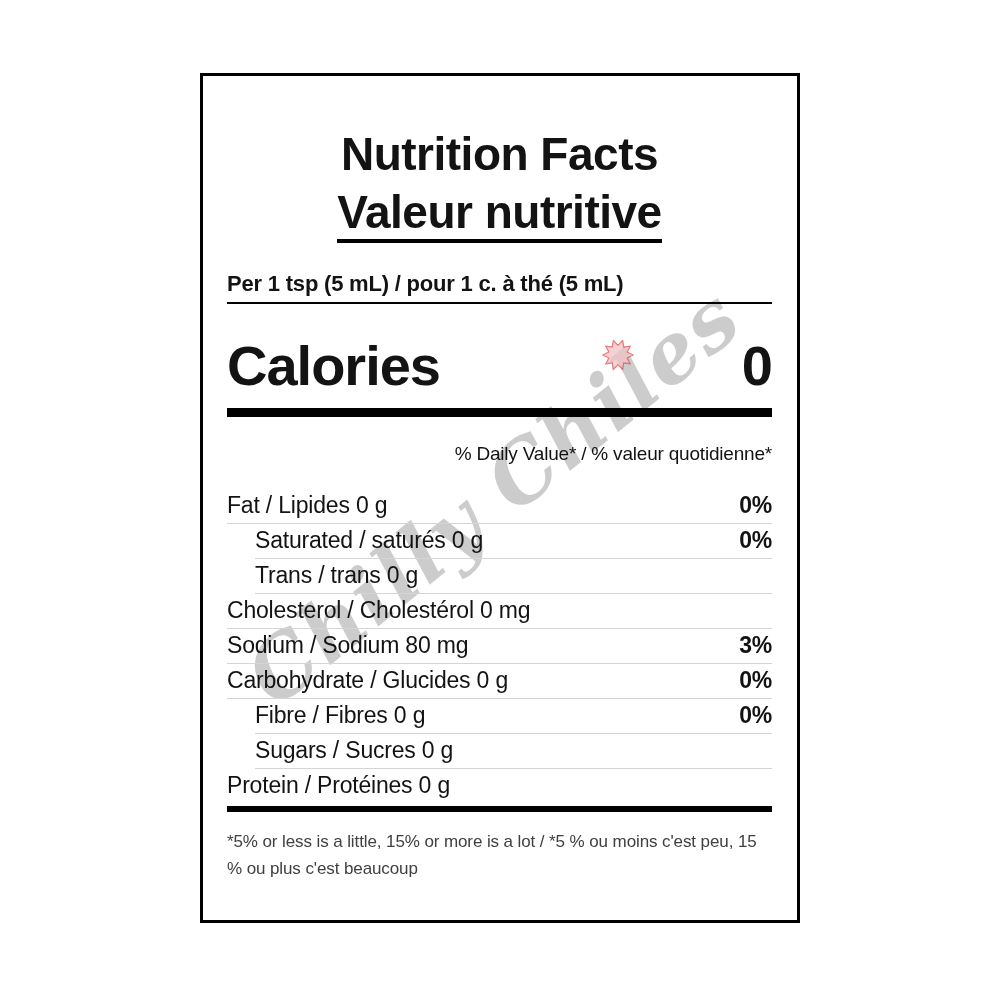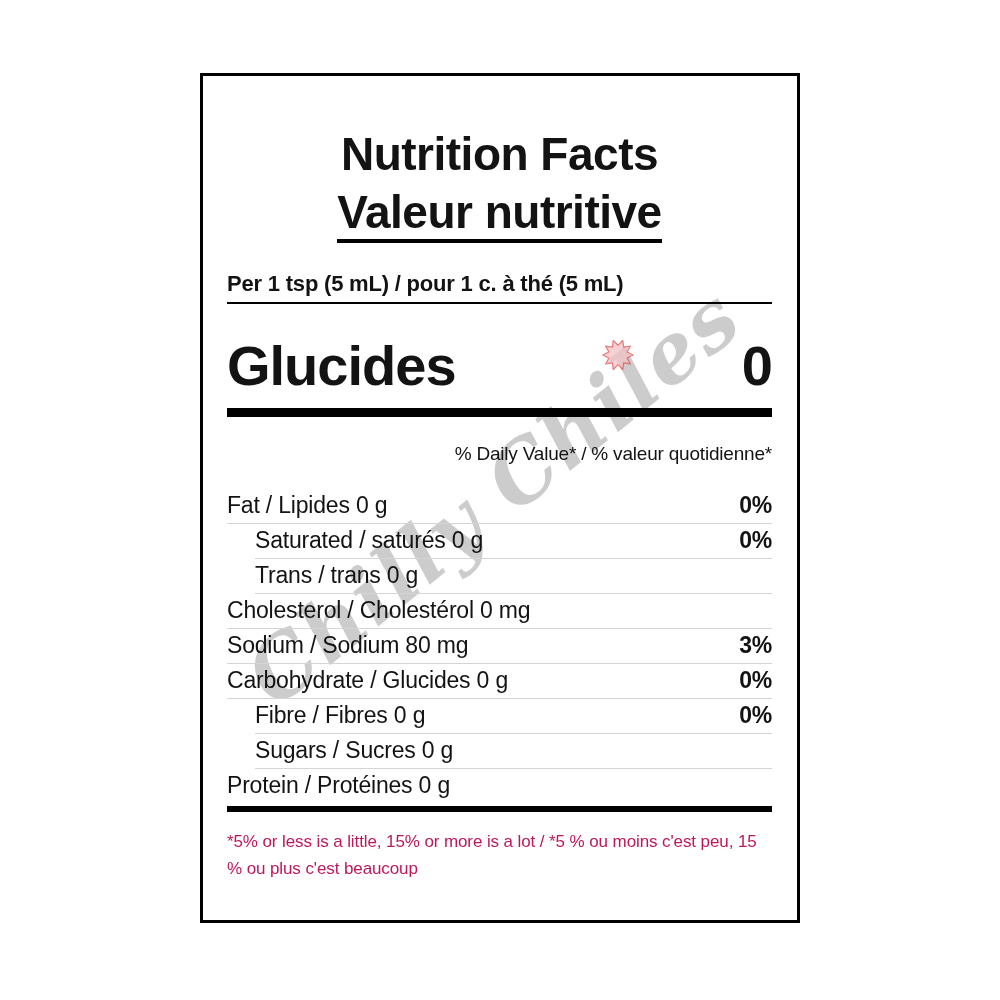--- a/index.html
+++ b/index.html
@@ -52,21 +52,21 @@
   .rows { margin-top:24px;text-align:center; }
   .nrow {
     display:flex; justify-content:space-between; align-items:baseline;
     font-size:23px; height:35px; line-height:33px;
     border-bottom:1px solid #d5d5d5; letter-spacing:-0.2px;
   }
   .nrow.indent { margin-left:28px; }
   .nrow:last-child { border-bottom:none; }
   .nrow .dv-val { font-weight:700; }
 
-  .footnote { margin-top:16px; font-size:17px; line-height:1.62; color:#be185d; max-width:560px; letter-spacing:-0.1px; }
+  .footnote { margin-top:16px; font-size:17px; line-height:1.62; color:#404040; max-width:560px; letter-spacing:-0.1px; }
 </style>
 </head>
 <body>
 
 <div class="page">
   <div class="label-box">
 
     <div class="watermark">Chilly Chiles</div>
     <svg class="wm-icon" viewBox="0 0 40 40" aria-hidden="true">
       <polygon points="39,20 31.4,23.7 35.4,31.2 27.1,29.7 25.9,38.1 20,32 14.1,38.1 12.9,29.7 4.6,31.2 8.6,23.7 1,20 8.6,16.3 4.6,8.8 12.9,10.3 14.1,1.9 20,8 25.9,1.9 27.1,10.3 35.4,8.8 31.4,16.3" fill="#f3c2c6" stroke="#e05252" stroke-width="1.6" stroke-linejoin="round"></polygon>
@@ -75,21 +75,21 @@
     <div class="inner">
 
       <div class="title-en">Nutrition Facts</div>
       <div class="title-fr">
         <span class="u">Valeur nutritive</span>
       </div>
 
       <div class="serving">Per 1 tsp (5 mL) / pour 1 c. à thé (5 mL)</div>
 
       <div class="calories-row">
-        <span>Glucides</span>
+        <span>Calories</span>
         <span>0</span>
       </div>
 
       <div class="bar-thick"></div>
 
       <div class="dv-header">% Daily Value* / % valeur quotidienne*</div>
 
       <div class="rows">
           <div class="nrow">
     <span>Fat / Lipides 0 g</span>

